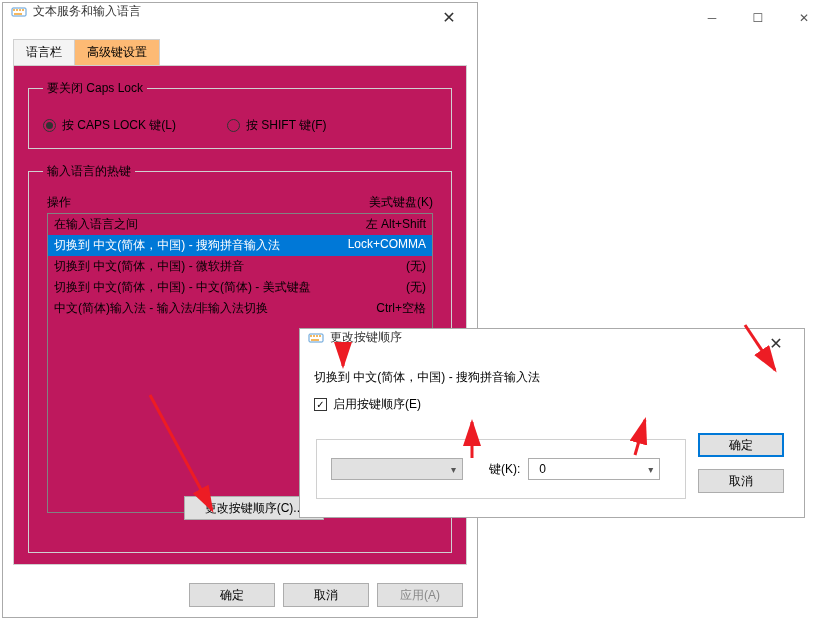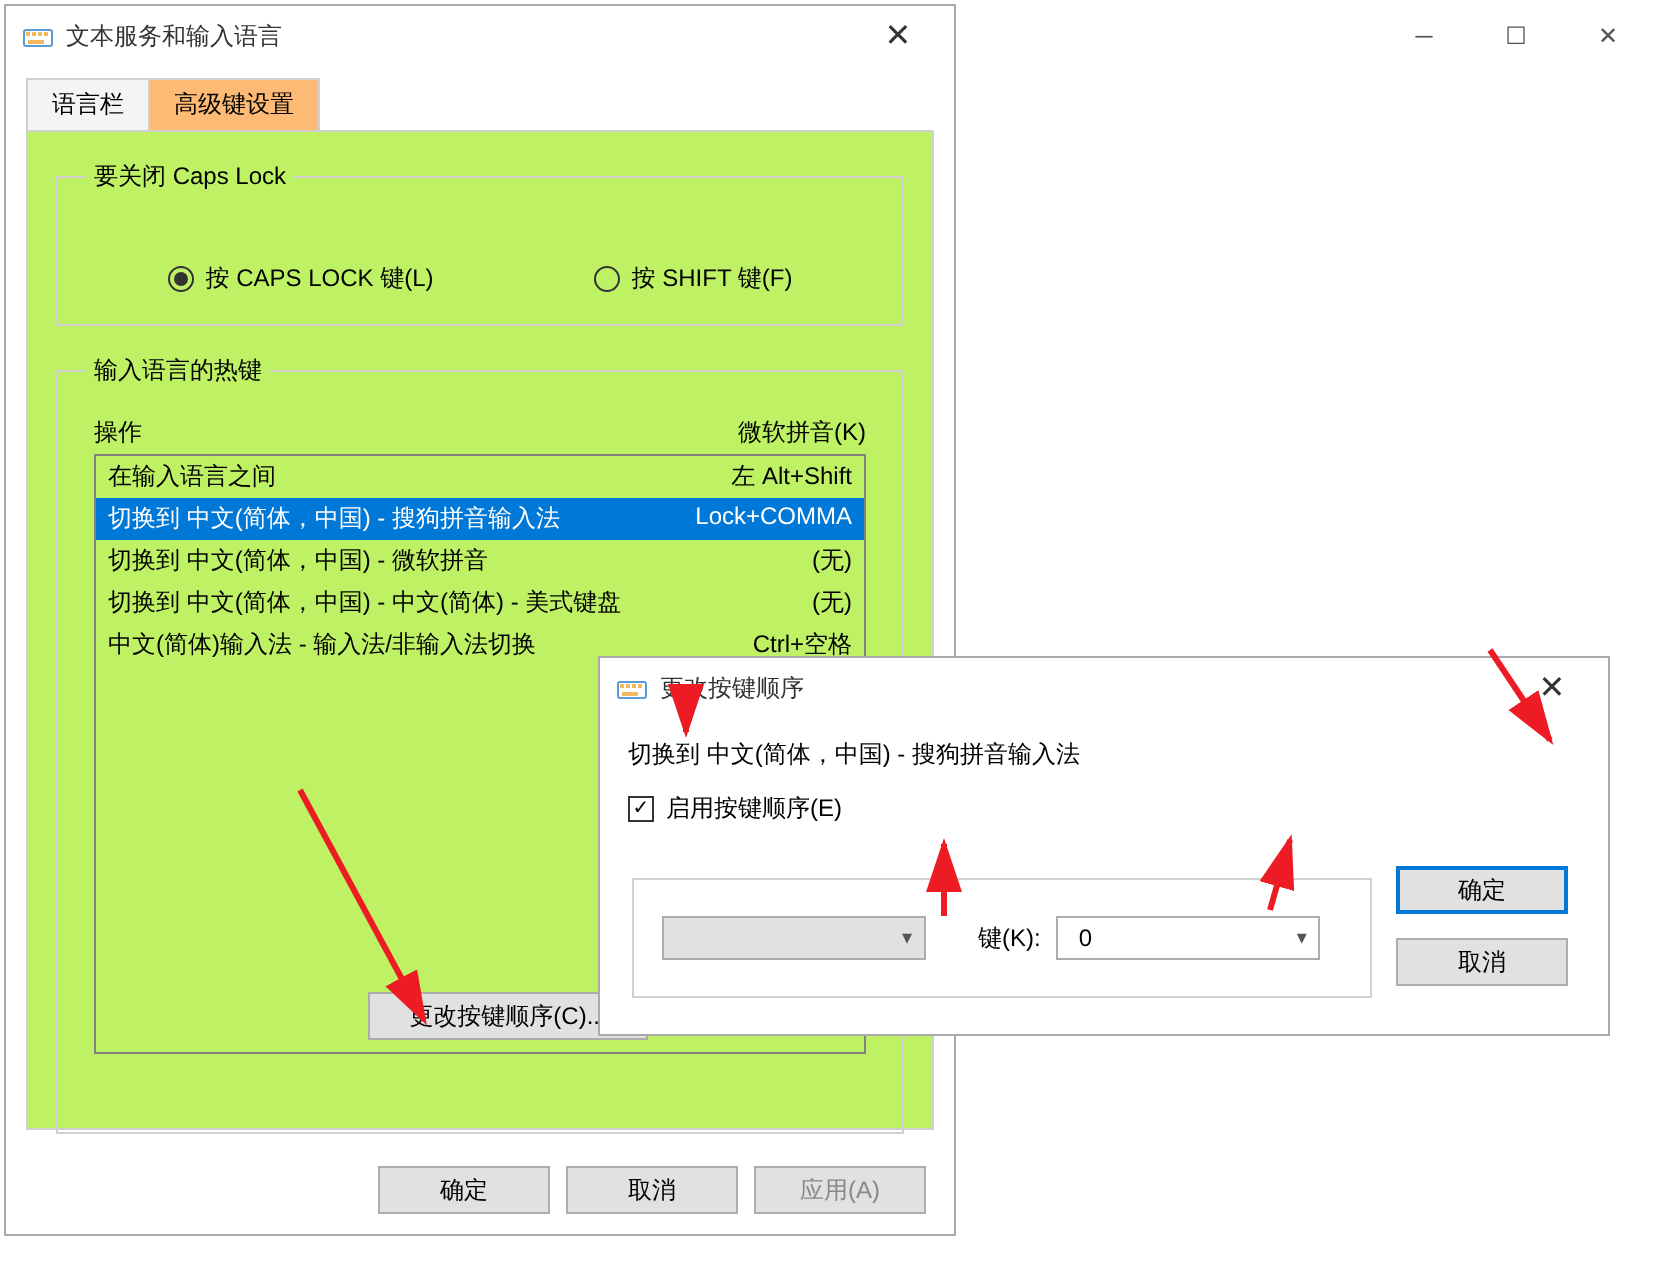--- a/index.html
+++ b/index.html
@@ -23,21 +23,20 @@
     }
     .dialog1 {
       left: 2px;
       top: 2px;
       width: 476px;
       height: 616px;
     }
     .titlebar {
       height: 30px;
       display: flex;
-      align-items: center;
       padding: 0 8px;
       background: #fff;
     }
     .titlebar-icon {
       width: 16px;
       height: 16px;
       margin-right: 6px;
       display: inline-flex;
       align-items: center;
       justify-content: center;
@@ -69,35 +68,34 @@
     .tab.inactive {
       background: #f4f4f4;
       border-bottom: 1px solid #d0d0d0;
     }
     .tab-content {
       border: 1px solid #d0d0d0;
       margin: -1px 10px 10px 10px;
       padding: 14px;
       height: 500px;
       position: relative;
-      background: #bef264;
+      background: #be185d;
     }
     fieldset {
       border: 1px solid #d0d0d0;
       padding: 10px 14px 14px 14px;
       margin-bottom: 14px;
     }
     legend {
       padding: 0 4px;
     }
     .radio-row {
       display: flex;
-      gap: 80px;
-      margin-top: 24px;
-      justify-content: center;
+      gap: 51px;
+      margin-top: 10px;
     }
     .radio-item {
       display: flex;
       align-items: center;
       gap: 6px;
     }
     .radio-outer {
       width: 13px;
       height: 13px;
       border: 1px solid #333;
@@ -318,21 +316,21 @@
           <span class="radio-outer"></span>
           <span>按 SHIFT 键(F)</span>
         </div>
       </div>
     </fieldset>
 
     <fieldset class="hotkey-fieldset">
       <legend>输入语言的热键</legend>
       <div class="list-header">
         <span class="col1">操作</span>
-        <span class="col2">微软拼音(K)</span>
+        <span class="col2">美式键盘(K)</span>
       </div>
       <div class="list-box">
         <div class="list-row">
           <span class="col1">在输入语言之间</span>
           <span class="col2">左 Alt+Shift</span>
         </div>
         <div class="list-row selected">
           <span class="col1">切换到 中文(简体，中国) - 搜狗拼音输入法</span>
           <span class="col2">Lock+COMMA</span>
         </div>

